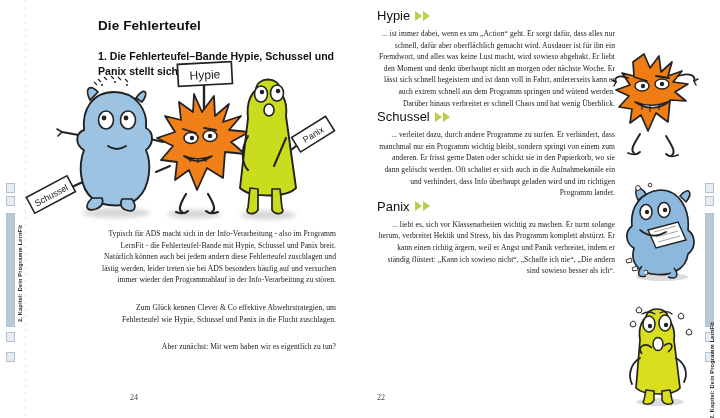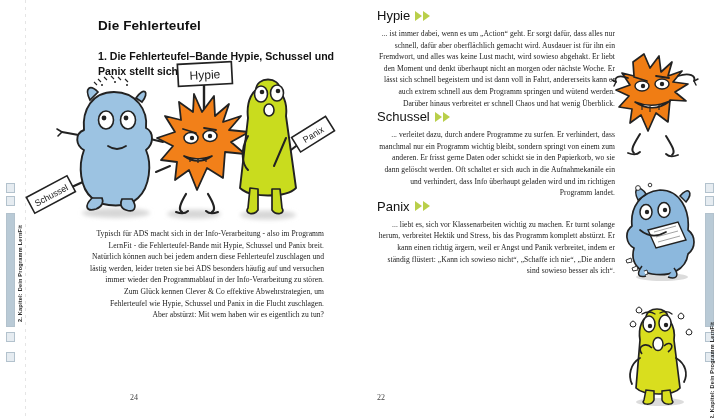--- a/index.html
+++ b/index.html
@@ -129,27 +129,27 @@
   }
   p.body {
     font-family: "Liberation Serif", serif;
     font-size: 7.6px;
     line-height: 11.6px;
     text-align: right;
     margin: 0;
     color: #1b1b1b;
     letter-spacing: 0.05px;
   }
-  p.body + p.body { margin-top: 0px; }
+  p.body + p.body { margin-top: 16px; }
   .blk { margin-bottom: 11px; }
   .blk-sm { margin-bottom: 7px; }
 
   .lower-left-text {
     position: absolute;
-    left: 86px; top: 228px;
+    left: 98px; top: 228px;
     width: 238px;
   }
 
   
   .folio {
     position: absolute;
     bottom: 16px;
     font-family: "Liberation Serif", serif;
     font-size: 8px;
     color: #444;
@@ -296,21 +296,21 @@
 
           <path d="M232 130 L230 150 C226 156 236 158 240 152 L240 131 Z" fill="#c9dc1e" stroke="#222" stroke-width="1.7" stroke-linejoin="round"></path>
           <path d="M262 131 L264 150 C268 156 258 158 254 152 L254 131 Z" fill="#c9dc1e" stroke="#222" stroke-width="1.7" stroke-linejoin="round"></path>
         </g>
       </svg>
     </div>
 
     <div class="lower-left-text">
       <p class="body blk-sm">Typisch für ADS macht sich in der Info-Verarbeitung - also im Programm LernFit - die Fehlerteufel-Bande mit Hypie, Schussel und Panix breit. Natürlich können auch bei jedem andern diese Fehlerteufel zuschlagen und lästig werden, leider treten sie bei ADS besonders häufig auf und versuchen immer wieder den Programmablauf in der Info-Verarbeitung zu stören.</p>
       <p class="body blk-sm">Zum Glück kennen Clever &amp; Co effektive Abwehrstrategien, um Fehlerteufel wie Hypie, Schussel und Panix in die Flucht zuschlagen.</p>
-      <p class="body">Aber abstürzt: Mit wem haben wir es eigentlich zu tun?</p>
+      <p class="body">Aber zunächst: Mit wem haben wir es eigentlich zu tun?</p>
     </div>
 
     <div class="folio folio-left">24</div>
   </div>
 
   <div class="page page-right">
 
     <div class="side-tab side-tab-right">
       <div class="tab-bar t1"></div>
       <div class="tab-bar t2"></div>

